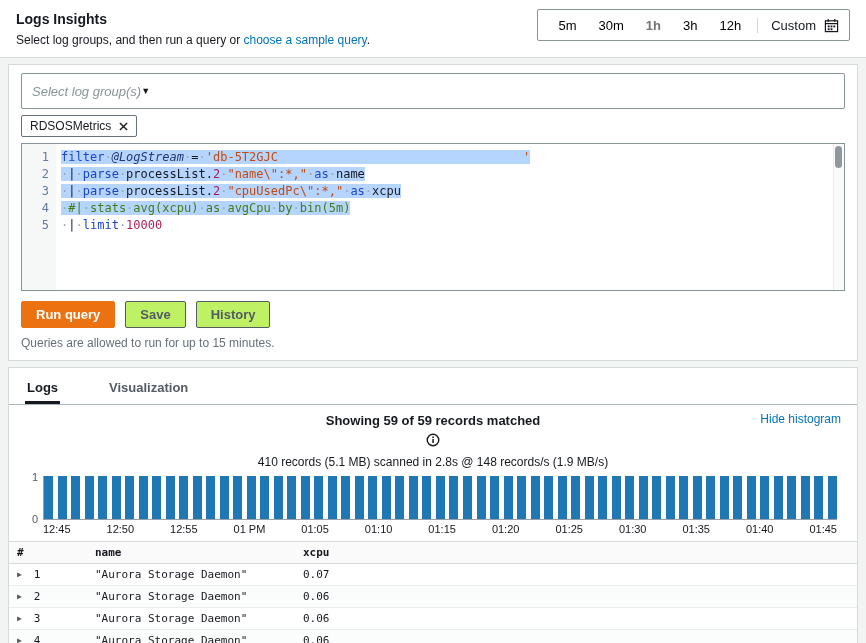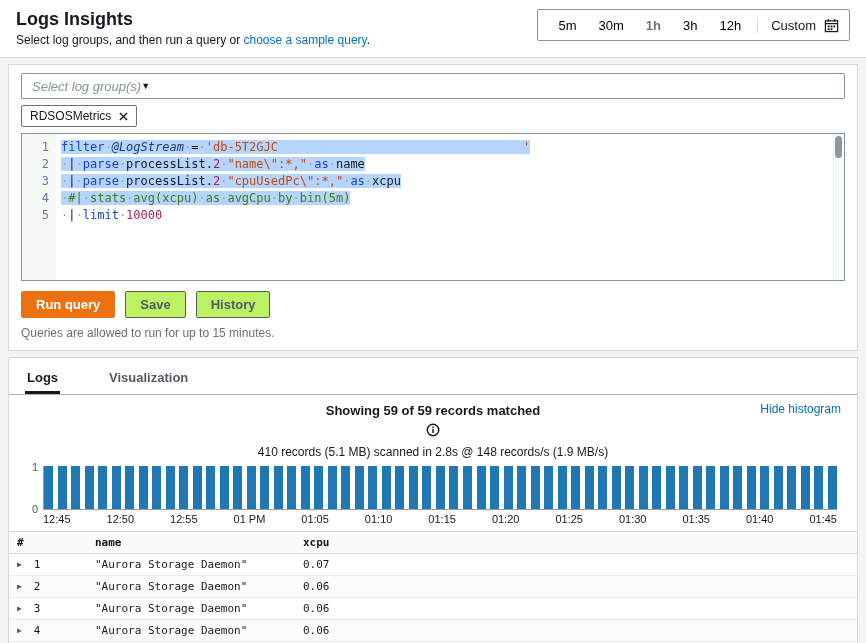--- a/index.html
+++ b/index.html
@@ -2,33 +2,33 @@
 <html><head>
 <meta charset="utf-8">
 <style>
   * { box-sizing: border-box; margin: 0; padding: 0; }
   html, body { width: 866px; height: 643px; overflow: hidden; }
   body { background: #f2f3f3; font-family: "Liberation Sans", sans-serif; color: #16191f; }
   .link { color: #0073bb; cursor: pointer; text-decoration: none; }
 
   
   .page-header { background:#fff; border-bottom:1px solid #d5dbdb; padding:8px 16px 10px; display:flex; justify-content:space-between; align-items:flex-start; }
-  .page-title { font-size:18px; font-weight:700; line-height:22px; }
+  .page-title { font-size:14px; font-weight:700; line-height:22px; }
   .page-sub { font-size:12px; margin-top:3px; }
   .time-range { display:flex; align-items:center; background:#fff; border:1px solid #879596; border-radius:2px; height:32px; padding:0 10px; font-size:13px; margin-top:1px; }
   .tr-opt { padding:0 11px; cursor:pointer; color:#000000; }
   .tr-sel { color:#737373; font-weight:700; }
   .tr-custom { display:flex; align-items:center; gap:8px; border-left:1px solid #d5dbdb; padding-left:13px; margin-left:5px; cursor:pointer; }
 
   
   .card { background:#fff; border:1px solid #d5dbdb; margin:6px 8px 0; }
 
   
   .query-card { padding:8px 12px 10px; }
-  .lg-select { height:26px; border:1px solid #879596; border-radius:2px; background:#fff; display:flex; align-items:center; padding:0 10px; cursor:pointer; }
+  .lg-select { height:36px; border:1px solid #879596; border-radius:2px; background:#fff; display:flex; align-items:center; padding:0 10px; cursor:pointer; }
   .lg-placeholder { color:#879596; font-style:italic; font-size:13px; }
   .caret { font-size:9px; color:#16191f; }
   .tag { display:inline-flex; align-items:center; gap:8px; border:1px solid #687078; border-radius:2px; background:#fff; padding:3px 8px; font-size:12px; margin-top:6px; }
   .tag-close { cursor:pointer; display:inline-flex; }
 
   .editor { margin-top:6px; height:148px; border:1px solid #879596; background:#fff; display:flex; position:relative; font-family:"DejaVu Sans Mono", monospace; font-size:12px; line-height:17px; overflow:hidden; }
   .gutter { width:34px; background:#f6f7f7; color:#667b99; text-align:right; padding:5px 7px 0 0; flex:0 0 auto; }
   .code-area { flex:1; padding:5px 0 0 5px; white-space:pre; }
   .code-line { height:17px; }
   .sel { background:#b5d5ff; }

